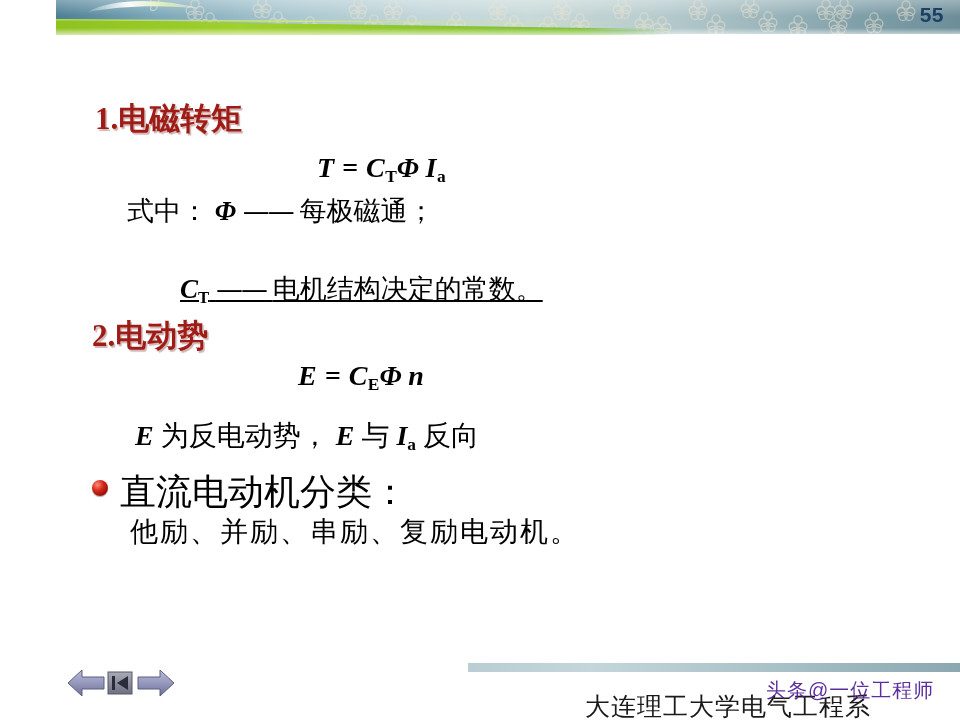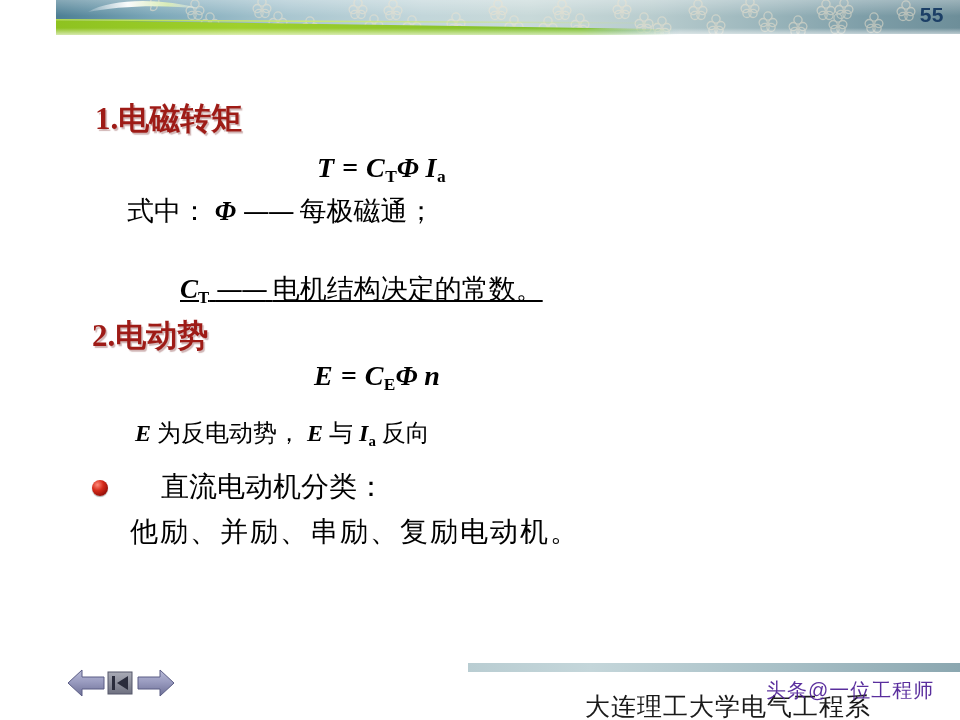--- a/index.html
+++ b/index.html
@@ -145,21 +145,21 @@
     position: absolute;
     font-family: "Liberation Serif", "DejaVu Serif", serif;
     font-style: italic;
     font-weight: bold;
     font-size: 28px;
     color: #000000;
     white-space: nowrap;
     letter-spacing: 0.5px;
   }
   #formula-torque { left: 296px; top: 112px; margin-left: 21px; }
-  #formula-emf { left: 314px; top: 320px; }
+  #formula-emf { left: 298px; top: 320px; }
   .formula sub {
     font-size: 0.62em;
     font-style: normal;
     font-weight: bold;
     vertical-align: baseline;
     position: relative;
     top: 5px;
     letter-spacing: 0;
   }
   .phi {
@@ -188,22 +188,22 @@
     top: 5px;
   }
   .dash {
     font-family: "DejaVu Sans", sans-serif;
     letter-spacing: -2px;
   }
 
   #line-shizhong { left: 95px; top: 153px; margin-left: 32px; }
   #line-ia       { left: 190px; top: 193px; }
   #line-ct       { left: 180px; top: 231px; text-decoration: underline; }
-  #line-e-rev    { left: 135px; top: 377px; font-size: 24px; }
-  #line-bullet-title { left: 120px; top: 428px; font-size: 28px; margin-left: 41px; }
+  #line-e-rev    { left: 135px; top: 377px; font-size: 28px; }
+  #line-bullet-title { left: 120px; top: 428px; font-size: 36px; }
   #line-classes  { left: 130px; top: 473px; font-size: 28px; letter-spacing: 2px; }
 
   .bullet-dot {
     position: absolute;
     left: 92px; top: 440px;
     width: 16px; height: 16px;
     border-radius: 50%;
     background: radial-gradient(circle at 34% 30%, #ff8b7a 0%, #d52a1a 38%, #8d0b06 80%, #5c0704 100%);
     box-shadow: 0 1px 1px rgba(0,0,0,0.35);
   }

